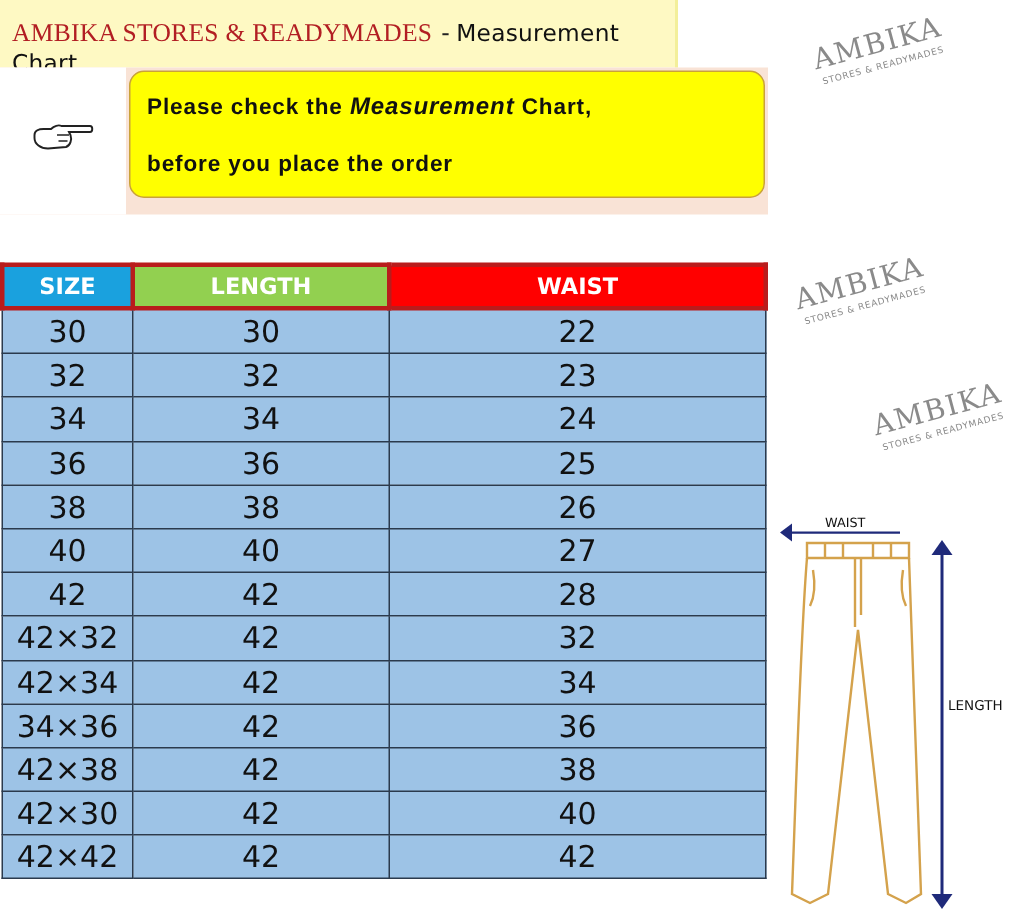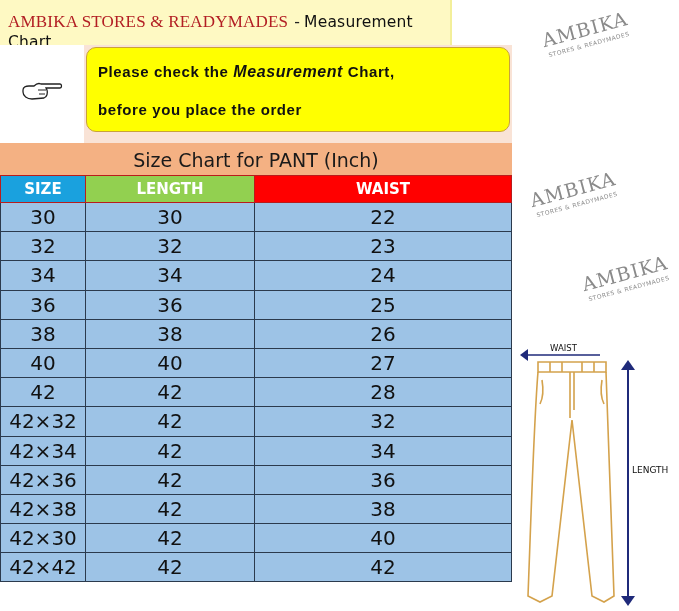--- a/index.html
+++ b/index.html
@@ -11,21 +11,21 @@
   .topbar .title{color:#111;font-family:"DejaVu Sans",sans-serif;font-size:15.5px;margin-left:4px;}
   .notice-row{position:absolute;left:0;top:45px;width:512px;height:98px;background:#f9e3d6;}
   .hand-cell{position:absolute;left:0;top:0;width:84px;height:98px;background:#fff;}
   .hand{position:absolute;left:20px;top:36px;width:44px;height:22px;}
   .notice{position:absolute;left:86px;top:2px;width:424px;height:85px;background:#ffff00;border:1.5px solid #c9a23a;border-radius:10px;box-sizing:border-box;}
   .notice p{margin:0;position:absolute;left:11px;font-family:"Liberation Sans",sans-serif;font-weight:bold;font-size:15px;color:#111;letter-spacing:0.6px;}
   .notice .l1{top:15px;} .notice .l2{top:37px;margin-top:16px;}
   .notice em{font-size:16px;}
   .chart-title{position:absolute;left:0;top:143px;width:512px;height:32px;background:#f4b183;text-align:center;line-height:34px;font-family:"DejaVu Sans",sans-serif;font-size:19px;color:#1a1a1a;}
   table{position:absolute;left:0;top:175px;width:512px;border-collapse:collapse;table-layout:fixed;}
-  th{height:26px;color:#fff;font-family:"DejaVu Sans",sans-serif;font-weight:bold;font-size:15px;text-align:center;padding:0;border:1px solid #b91c1c;}
+  th{height:26px;color:#fff;font-family:"DejaVu Sans",sans-serif;font-weight:bold;font-size:15px;text-align:center;padding:0;border:3px solid #b91c1c;}
   th.c1{background:#1aa1de;width:84px;} th.c2{background:#92d050;width:168px;} th.c3{background:#ff0000;}
   td{height:28.2px;background:#9dc3e6;border:1px solid #2b3a4d;text-align:center;font-family:"DejaVu Sans",sans-serif;font-size:20px;color:#111;padding:0;margin-top:12px;}
   .right{position:absolute;left:512px;top:0;width:167px;height:611px;}
   .wm{position:absolute;transform:rotate(-15deg);text-align:center;color:#8a8a8a;}
   .wm .big{font-family:"DejaVu Serif",serif;font-size:19px;letter-spacing:1px;}
   .wm .small{font-family:"DejaVu Sans",sans-serif;font-size:6px;letter-spacing:0.5px;margin-top:1px;}
   .diagram{position:absolute;left:0;top:330px;width:167px;height:281px;}
 </style>
 </head>
 <body>
@@ -43,21 +43,20 @@
         <path d="M3 9 C3 6 6 5 9 5 L14 5 C16 3 19 2 21 3 L40 3 C42 3 42 7 40 7 L26 7 L27 9 C28 12 27 16 24 17 L12 18 C7 18 3 15 3 11 Z" fill="none" stroke="#222" stroke-width="1.3"></path>
         <path d="M18 9 L26 9 M19 13 L25 13" stroke="#222" stroke-width="1" fill="none"></path>
       </svg>
     </div>
     <div class="notice">
       <p class="l1"><span>Please check the </span><em>Measurement</em><span> Chart,</span></p>
       <p class="l2">before you place the order</p>
     </div>
   </div>
 
-  <div class="chart-title">Size Chart for PANT (Inch)</div>
 
   <table>
     <thead>
       <tr>
         <th class="c1">SIZE</th>
         <th class="c2">LENGTH</th>
         <th class="c3">WAIST</th>
       </tr>
     </thead>
     <tbody id="tbody">
@@ -100,21 +99,21 @@
           <td>42×32</td>
           <td>42</td>
           <td>32</td>
         </tr>
         <tr>
           <td>42×34</td>
           <td>42</td>
           <td>34</td>
         </tr>
         <tr>
-          <td>42×36</td>
+          <td>34×36</td>
           <td>42</td>
           <td>36</td>
         </tr>
         <tr>
           <td>42×38</td>
           <td>42</td>
           <td>38</td>
         </tr>
         <tr>
           <td>42×30</td>

